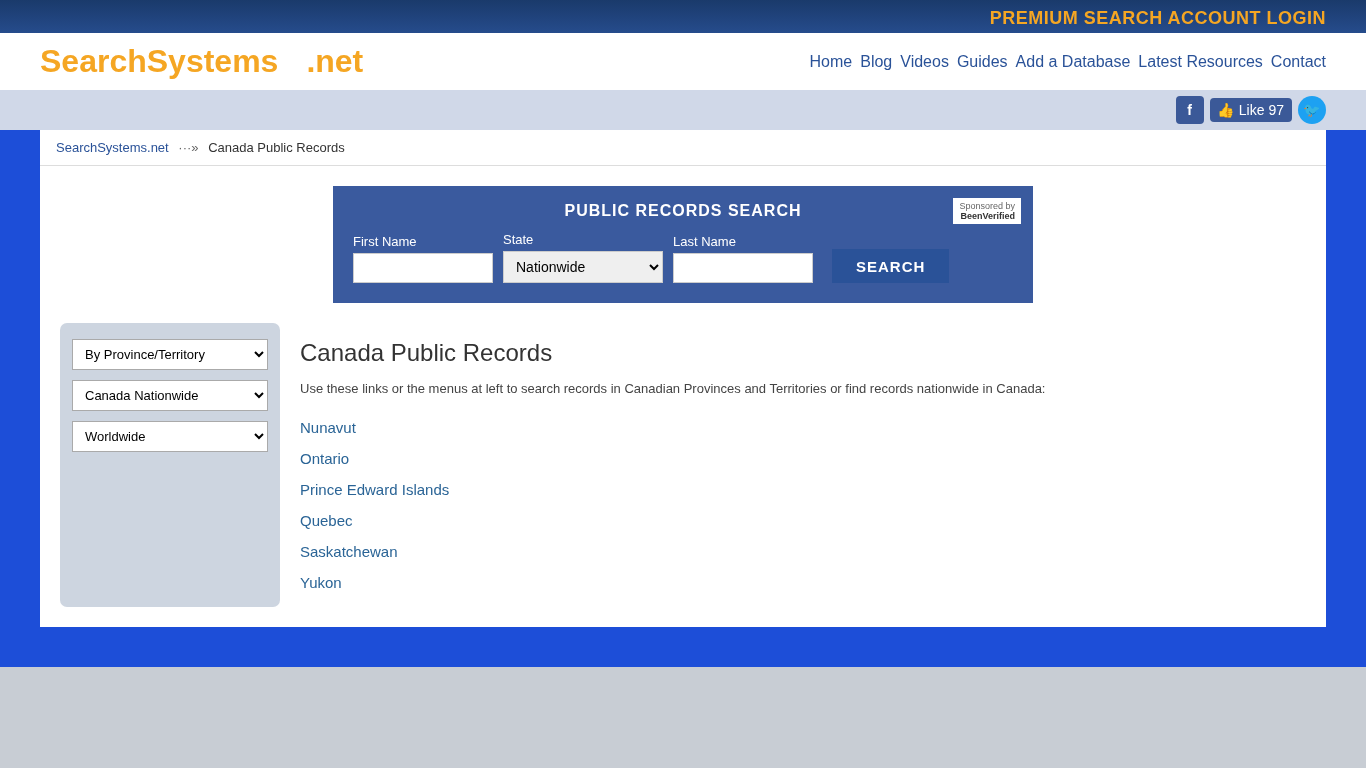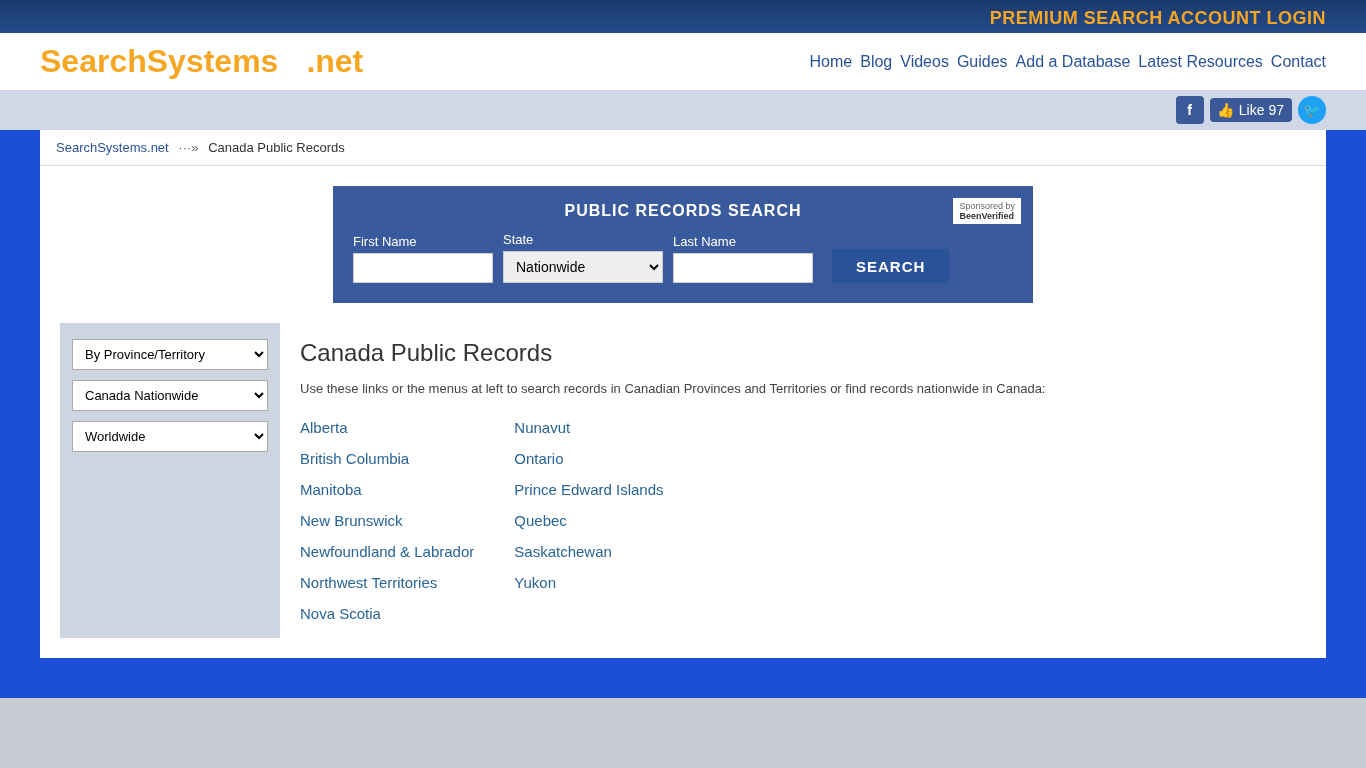--- a/index.html
+++ b/index.html
@@ -115,21 +115,21 @@
       margin-bottom: 12px;
     }
     .sponsored {
       position: absolute;
       top: 12px;
       right: 12px;
       background: white;
       padding: 3px 6px;
       font-size: 9px;
       color: #333;
-      text-align: left;
+      text-align: right;
     }
     .search-form {
       display: flex;
       gap: 10px;
       align-items: flex-end;
     }
     .form-field {
       display: flex;
       flex-direction: column;
       gap: 4px;
@@ -171,20 +171,21 @@
 
     
     .sidebar {
       width: 220px;
       min-width: 220px;
       background: #cdd5e0;
       padding: 16px 12px;
       display: flex;
       flex-direction: column;
       gap: 10px;
+      border-radius: 7px;
     }
     .sidebar select {
       width: 100%;
       padding: 6px 8px;
       font-size: 13px;
       border: 1px solid #aaa;
       background: white;
     }
 
     
@@ -301,29 +302,20 @@
           <option>Worldwide</option>
         </select>
       </div>
 
       <div class="right-content">
         <h1 class="page-title">Canada Public Records</h1>
         <p class="description">Use these links or the menus at left to search records in Canadian Provinces and Territories or find records nationwide in Canada:</p>
 
         <div class="province-grid">
           <div class="province-col">
-            <a class="province-link">Alberta</a>
-            <a class="province-link">British Columbia</a>
-            <a class="province-link">Manitoba</a>
-            <a class="province-link">New Brunswick</a>
-            <a class="province-link">Newfoundland &amp; Labrador</a>
-            <a class="province-link">Northwest Territories</a>
-            <a class="province-link">Nova Scotia</a>
-          </div>
-          <div class="province-col">
             <a class="province-link">Nunavut</a>
             <a class="province-link">Ontario</a>
             <a class="province-link">Prince Edward Islands</a>
             <a class="province-link">Quebec</a>
             <a class="province-link">Saskatchewan</a>
             <a class="province-link">Yukon</a>
           </div>
         </div>
       </div>
     </div>

